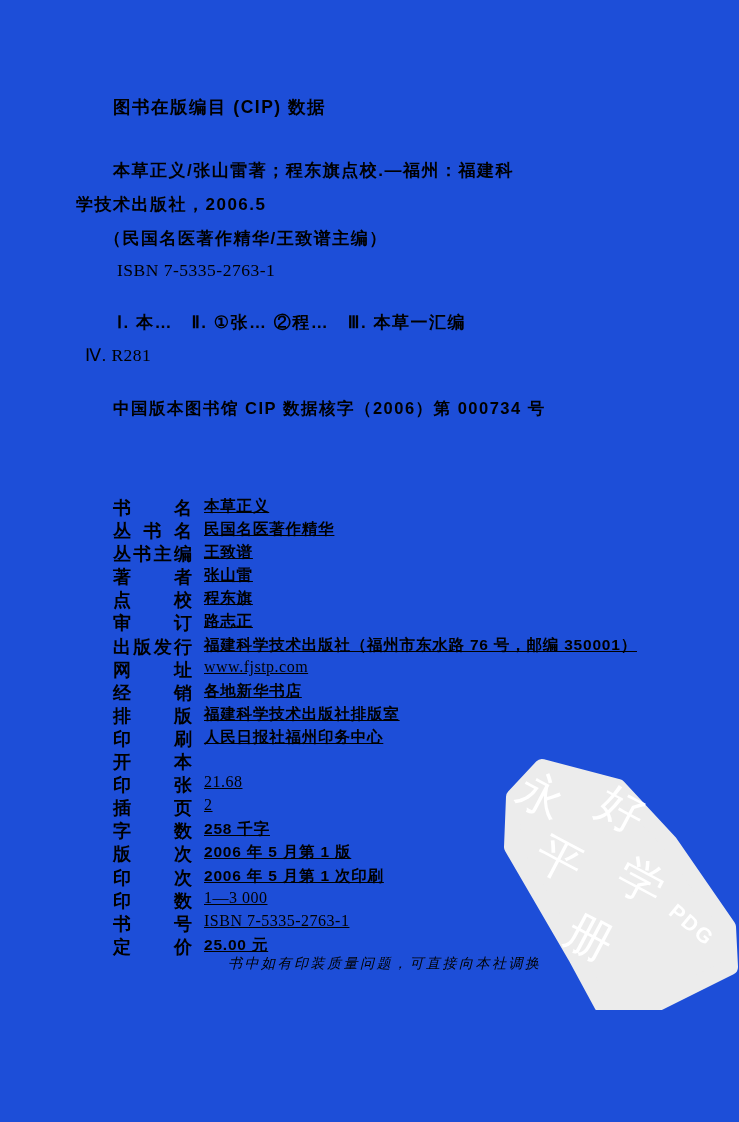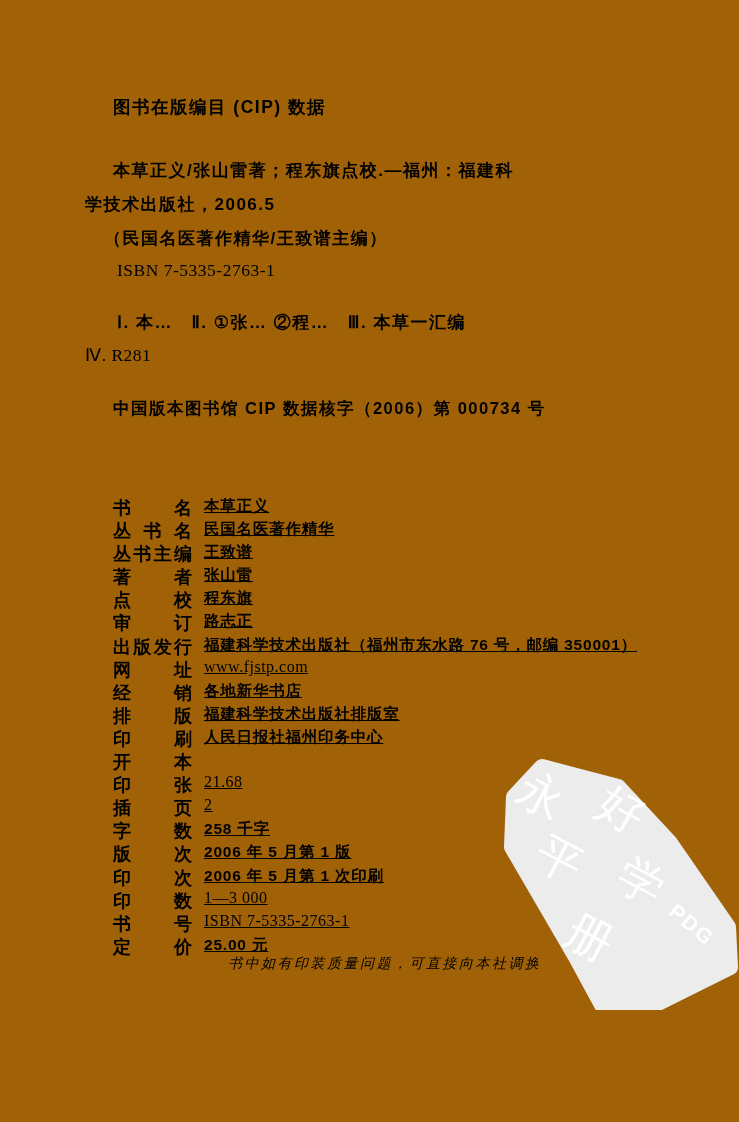--- a/index.html
+++ b/index.html
@@ -2,30 +2,30 @@
 <html><head>
 <meta charset="utf-8">
 <style>
   * { margin: 0; padding: 0; box-sizing: border-box; }
   html, body { background: #ffffff; }
   body { font-family: "Liberation Sans", sans-serif; color: #000; }
   .page {
     position: relative;
     width: 739px;
     height: 1122px;
-    background: #a16207;
+    background: #1d4ed8;
     overflow: hidden;
   }
   .abs { position: absolute; white-space: nowrap; z-index: 2; line-height: 1; }
   .cjk { font-weight: bold; letter-spacing: 1.5px; }
   .serif { font-family: "Liberation Serif", serif; font-weight: normal; letter-spacing: 0.5px; }
 
   .l-cip-title   { left: 113px; top:  99px; font-size: 17.5px; }
   .l-desc1       { left: 113px; top: 162px; font-size: 17px; }
-  .l-desc2       { left:  85px; top: 196px; font-size: 17px; }
+  .l-desc2       { left:  76px; top: 196px; font-size: 17px; }
   .l-series      { left: 104px; top: 230px; font-size: 17px; }
   .l-isbn        { left: 117px; top: 262px; font-size: 17.5px; }
   .l-class1      { left: 117px; top: 314px; font-size: 17px; }
   .l-class2      { left:  85px; top: 347px; font-size: 17.5px; }
   .l-cipno       { left: 113px; top: 400px; font-size: 16.5px; }
 
   .colophon { position: absolute; left: 113px; top: 496px; z-index: 2; }
   .colophon-row { display: flex; align-items: flex-start; height: 23.1px; white-space: nowrap; }
   .row-label {
     display: inline-block;

